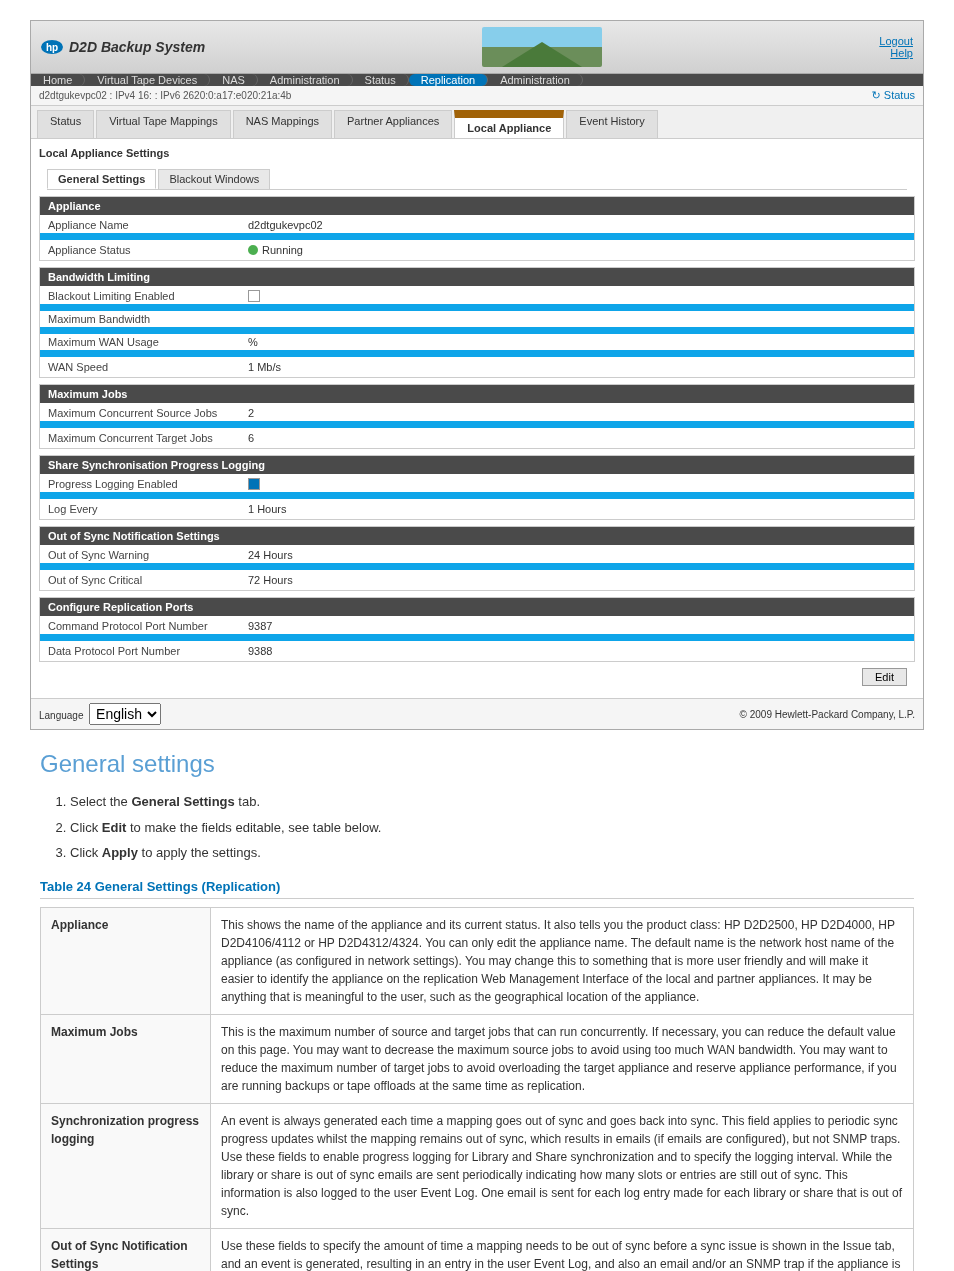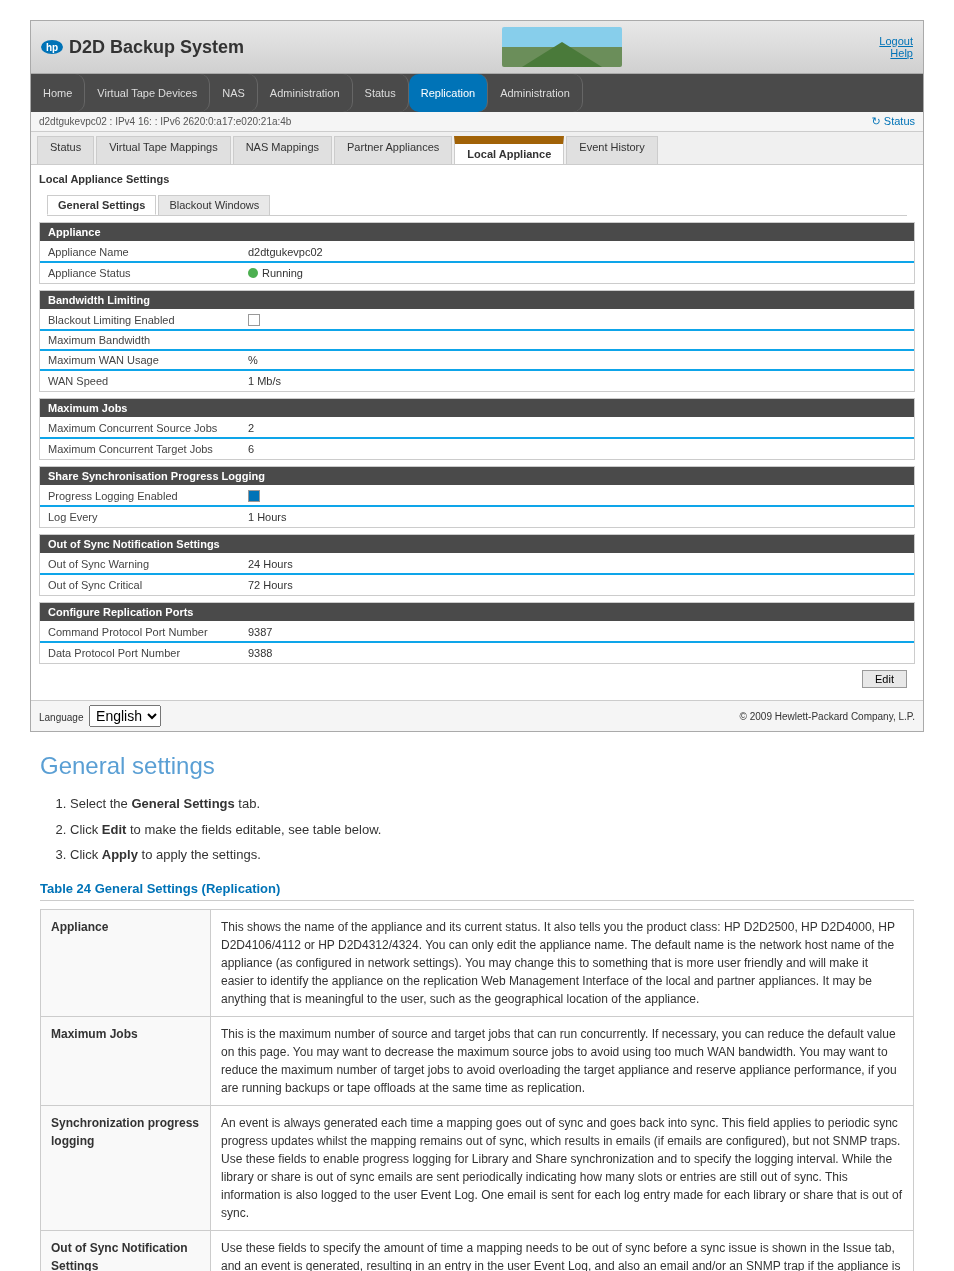--- a/index.html
+++ b/index.html
@@ -38,37 +38,37 @@
       gap: 6px;
     }
     .d2d-logo-icon {
       width: 22px; height: 14px;
       background: #0073b7;
       border-radius: 50%;
       display: flex; align-items: center; justify-content: center;
       color: white; font-weight: bold; font-size: 10px;
     }
     .d2d-title {
-      font-size: 18px; font-weight: bold; color: #333;
+      font-size: 14px; font-weight: bold; color: #333; font-style: italic;
     }
     .d2d-header-links {
       font-size: 11px; color: #0073b7; text-align: right;
     }
     .d2d-header-links a { color: #0073b7; text-decoration: underline; display: block; }
 
     
     .d2d-nav {
       background: #4a4a4a;
       display: flex;
       align-items: center;
       padding: 0;
     }
     .d2d-nav-item {
       color: #ddd;
-      padding: 13px 12px;
+      padding: 0 12px;
       font-size: 11px;
       cursor: pointer;
       border-right: 1px solid #666;
       border-radius: 10px;
     }
     .d2d-nav-item.active {
       background: #0073b7;
       color: white;
     }
 
@@ -147,21 +147,21 @@
     }
 
     
     .d2d-form-section {
       border: 1px solid #ccc;
       margin-bottom: 6px;
     }
     .d2d-form-row {
       display: flex;
       align-items: center;
-      border-bottom: 2px solid #0ea5e9;
+      border-bottom: 7px solid #0ea5e9;
       padding: 2px 8px;
       min-height: 20px;
     }
     .d2d-form-row:last-child { border-bottom: none; }
     .d2d-form-label {
       width: 200px;
       font-size: 11px;
       color: #444;
       flex-shrink: 0;
     }

